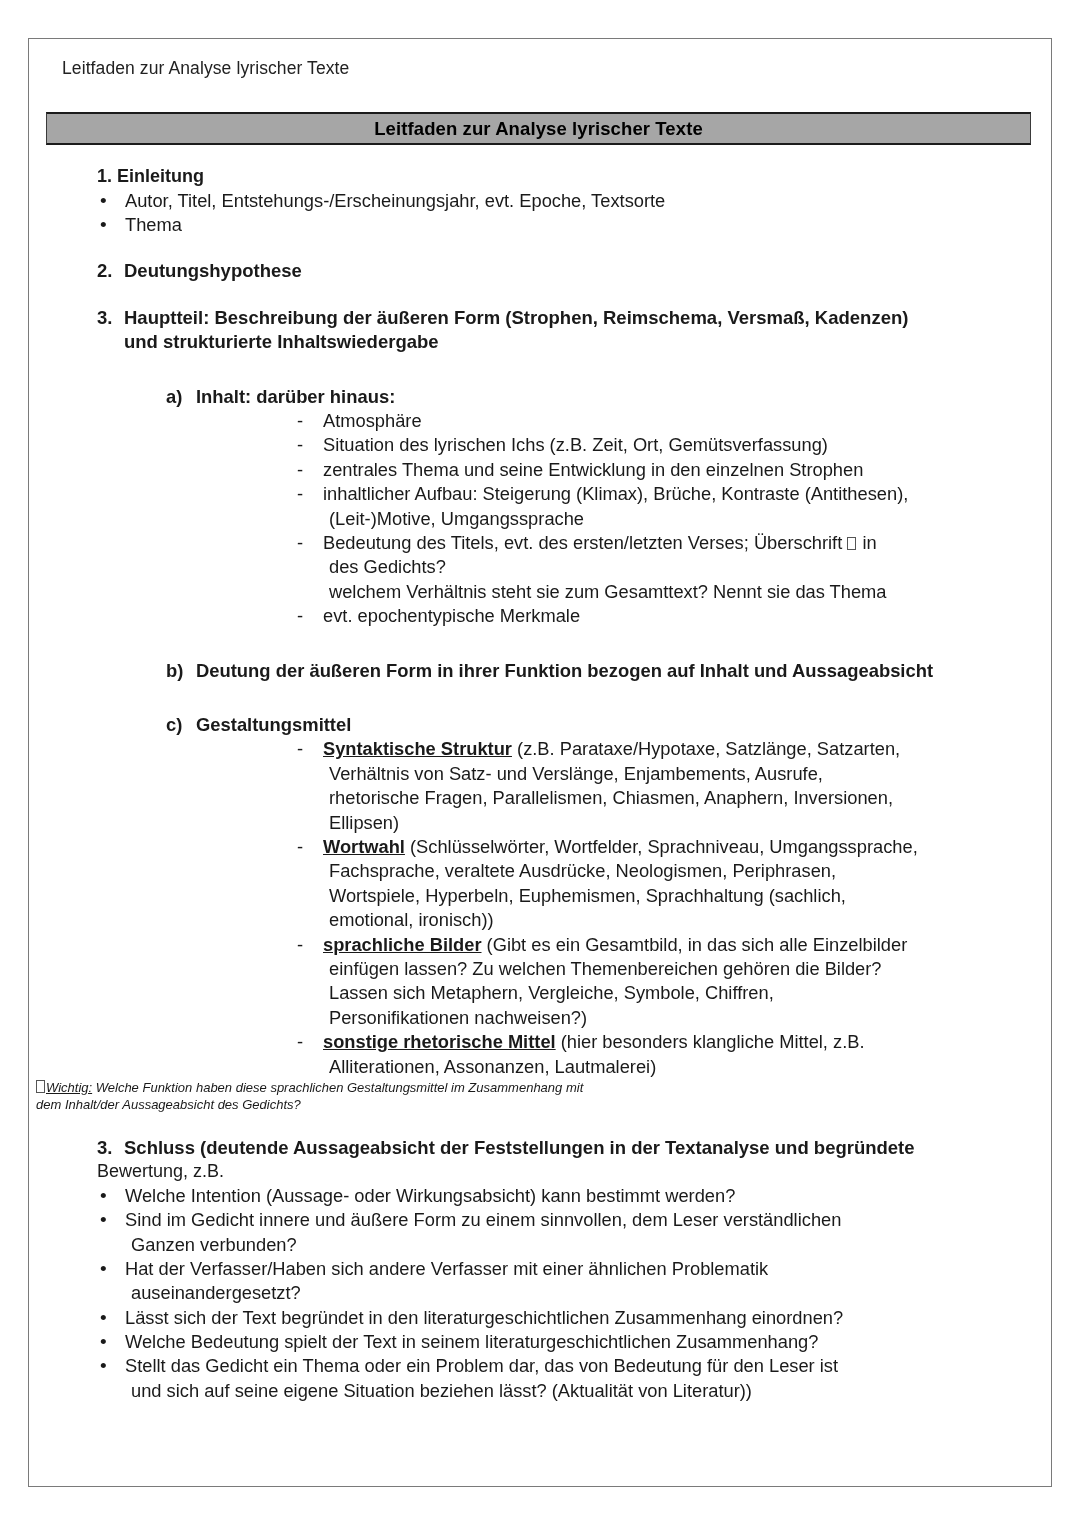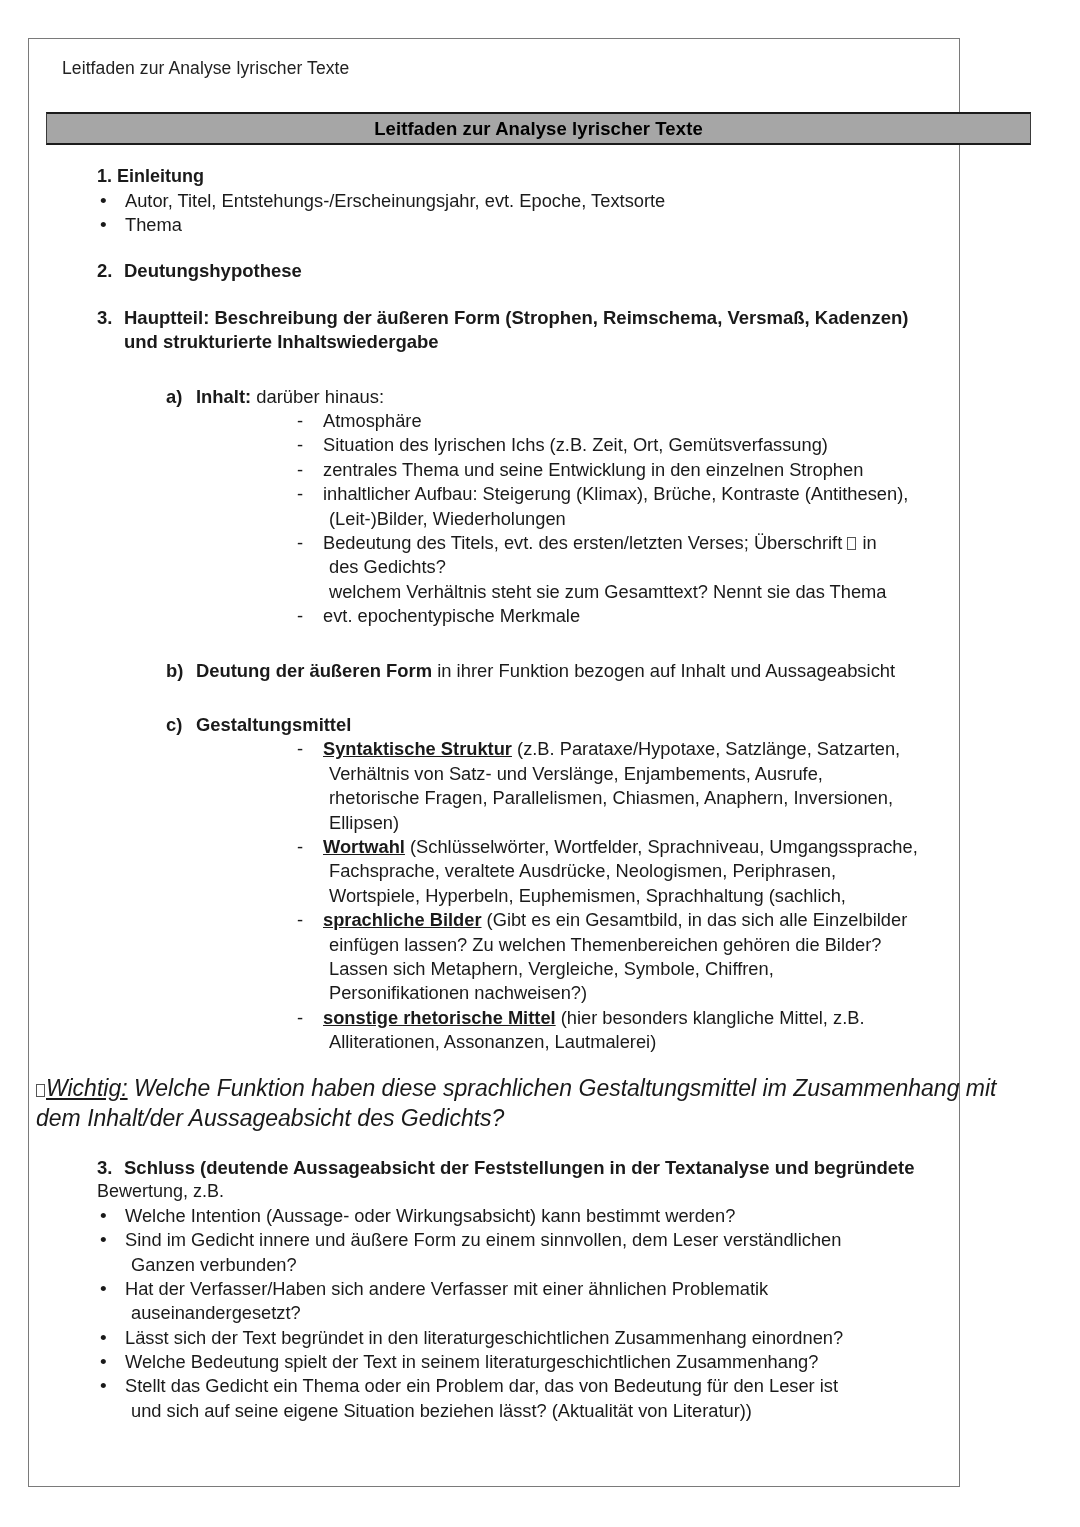--- a/index.html
+++ b/index.html
@@ -14,21 +14,21 @@
     font-family: "Liberation Sans", sans-serif;
     color: #1a1a1a;
     overflow: hidden;
   }
 
   
   .page-frame {
     position: absolute;
     left: 28px;
     top: 38px;
-    width: 932px;
+    width: 1024px;
     height: 1449px;
     border: 1.5px solid #7a7a7a;
     box-sizing: border-box;
     background: #ffffff;
   }
 
   .page-inner {
     position: relative;
     width: 100%;
     height: 100%;
@@ -124,21 +124,21 @@
     margin-left: 137px;
     padding-left: 30px;
     font-size: 18.4px;
   }
   .sub-letter .lt {
     position: absolute;
     left: 0; top: 0;
     font-weight: bold;
   }
   .sub-letter .bold { font-weight: bold; }
-  .sub-letter .reg  { font-weight: normal; margin-top: 8px; }
+  .sub-letter .reg  { font-weight: bold; margin-top: 8px; }
 
   
   .dashlist { margin: 0; padding: 0; list-style: none; }
   .dashlist > li {
     position: relative;
     margin-left: 268px;
     padding-left: 26px;
     font-size: 18.3px;
     line-height: 1.335;
   }
@@ -147,23 +147,22 @@
     left: 0;
     top: 0;
   }
   .dashlist > li .bold { font-weight: bold; text-decoration: underline; }
   .cont-indent { display: block; padding-left: 6px; }
 
   
   .note {
     margin-left: 7px;
     font-style: italic;
-    font-size: 23px;
+    font-size: 13px;
     line-height: 1.33;
-    margin-top: 18px;
   }
   .note .u { text-decoration: underline; font-style: italic; }
 
   
   .tofu {
     display: inline-block;
     width: 9px;
     height: 13px;
     border: 1px solid #555;
     box-sizing: border-box;
@@ -230,21 +229,21 @@
           <span class="dash">-</span>
           <span>Situation des lyrischen Ichs (z.B. Zeit, Ort, Gemütsverfassung)</span>
         </li>
         <li>
           <span class="dash">-</span>
           <span>zentrales Thema und seine Entwicklung in den einzelnen Strophen</span>
         </li>
         <li>
           <span class="dash">-</span>
           <span>inhaltlicher Aufbau: Steigerung (Klimax), Brüche, Kontraste (Antithesen),</span>
-          <span class="cont-indent">(Leit-)Bilder, Wiederholungen</span>
+          <span class="cont-indent">(Leit-)Motive, Umgangssprache</span>
         </li>
         <li>
           <span class="dash">-</span>
           <span>Bedeutung des Titels, evt. des ersten/letzten Verses; Überschrift </span><span class="tofu"></span><span> in</span>
           <span class="cont-indent">des Gedichts?</span>
           <span class="cont-indent">welchem Verhältnis steht sie zum Gesamttext? Nennt sie das Thema</span>
         </li>
         <li>
           <span class="dash">-</span>
           <span>evt. epochentypische Merkmale</span>
@@ -271,20 +270,21 @@
           <span class="bold">Syntaktische Struktur</span><span> (z.B. Parataxe/Hypotaxe, Satzlänge, Satzarten,</span>
           <span class="cont-indent">Verhältnis von Satz- und Verslänge, Enjambements, Ausrufe,</span>
           <span class="cont-indent">rhetorische Fragen, Parallelismen, Chiasmen, Anaphern, Inversionen,</span>
           <span class="cont-indent">Ellipsen)</span>
         </li>
         <li>
           <span class="dash">-</span>
           <span class="bold">Wortwahl</span><span> (Schlüsselwörter, Wortfelder, Sprachniveau, Umgangssprache,</span>
           <span class="cont-indent">Fachsprache, veraltete Ausdrücke, Neologismen, Periphrasen,</span>
           <span class="cont-indent">Wortspiele, Hyperbeln, Euphemismen, Sprachhaltung (sachlich,</span>
+          <span class="cont-indent">emotional, ironisch))</span>
         </li>
         <li>
           <span class="dash">-</span>
           <span class="bold">sprachliche Bilder</span><span> (Gibt es ein Gesamtbild, in das sich alle Einzelbilder</span>
           <span class="cont-indent">einfügen lassen? Zu welchen Themenbereichen gehören die Bilder?</span>
           <span class="cont-indent">Lassen sich Metaphern, Vergleiche, Symbole, Chiffren,</span>
           <span class="cont-indent">Personifikationen nachweisen?)</span>
         </li>
         <li>
           <span class="dash">-</span>

